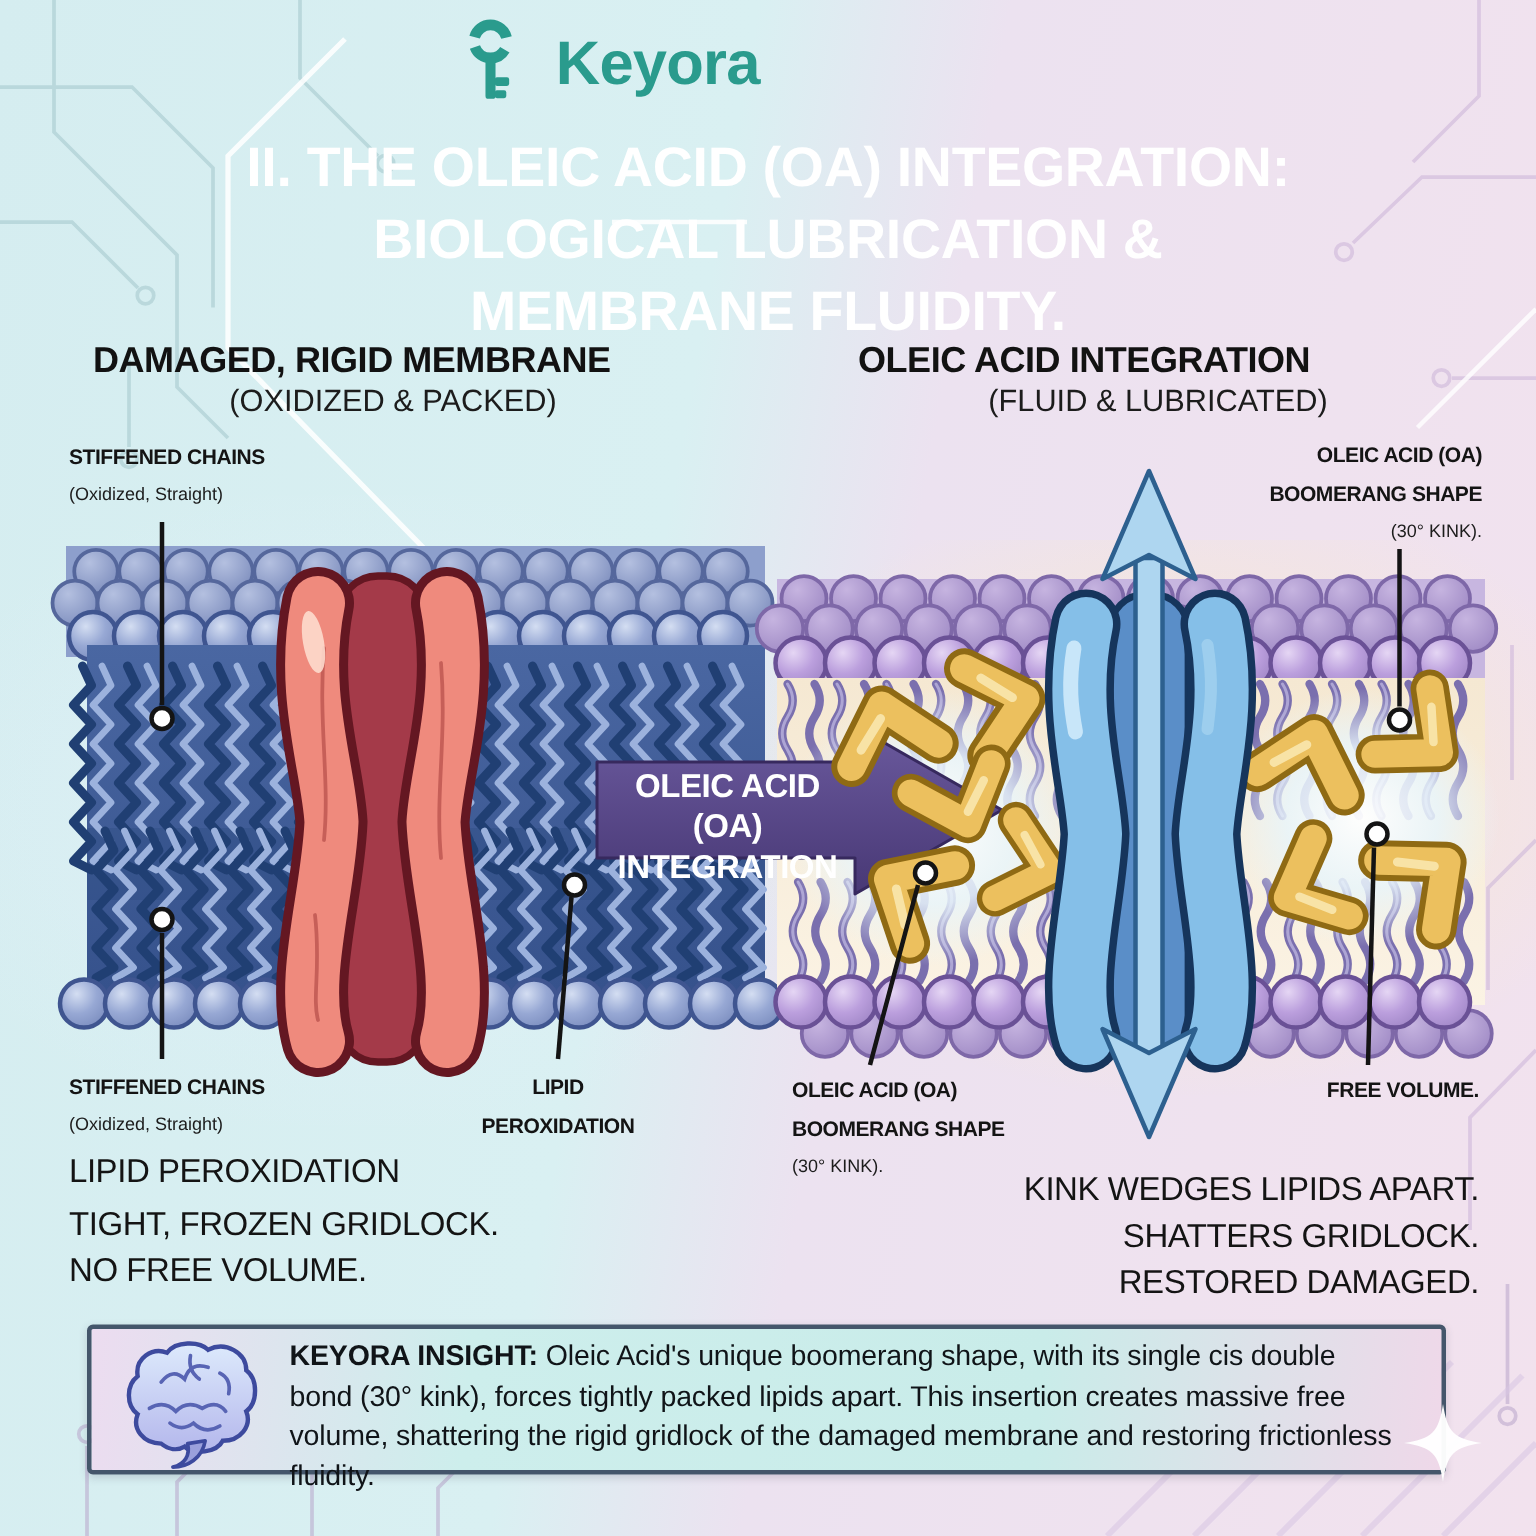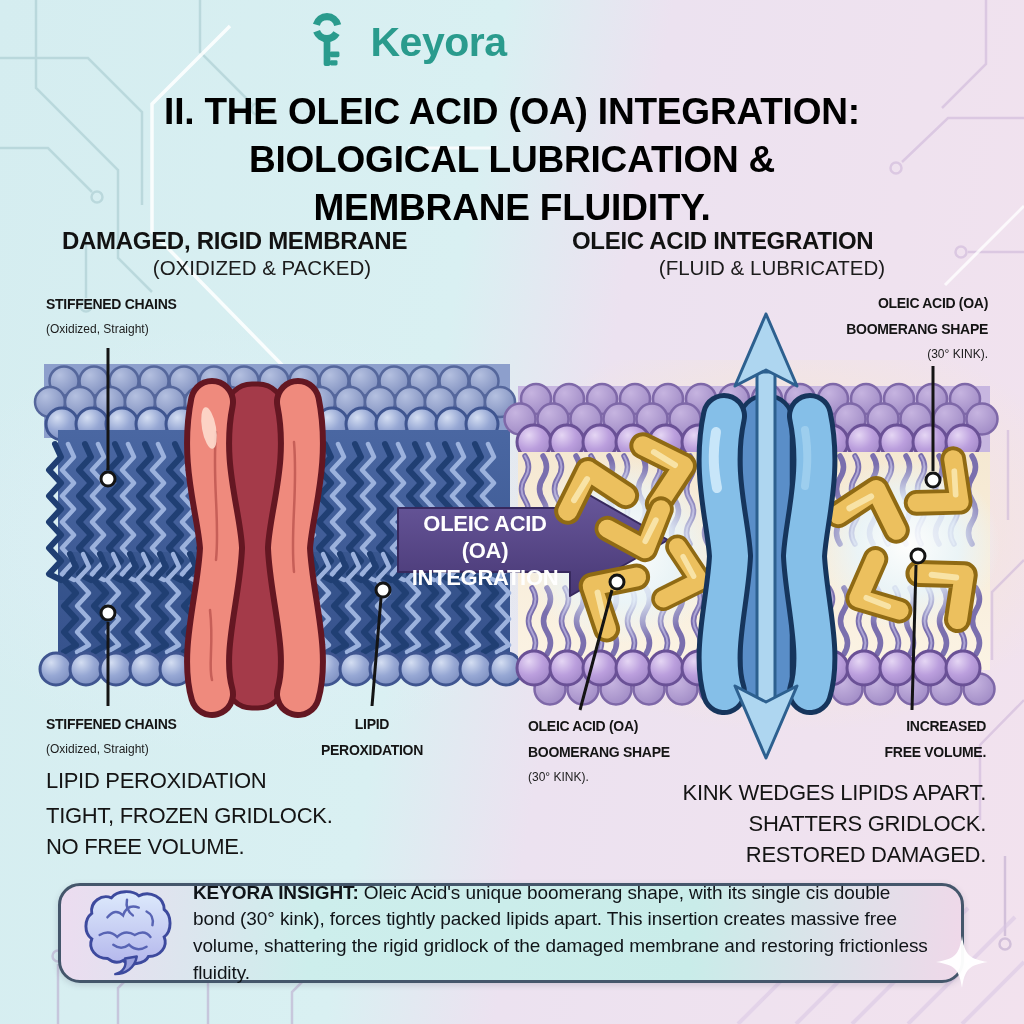--- a/index.html
+++ b/index.html
@@ -9,32 +9,32 @@
       background:linear-gradient(100deg,#d5edf0 0%,#d9f0f2 42%,#ece2f0 56%,#f2e2ee 100%);}
   .glow-warm{position:absolute;left:490px;top:360px;width:540px;height:370px;
       background:radial-gradient(ellipse at 55% 45%, rgba(250,234,202,.95) 0%, rgba(250,234,202,0) 72%);}
   .glow-left{position:absolute;left:0;top:330px;width:540px;height:420px;
       background:radial-gradient(ellipse at 45% 50%, rgba(225,240,248,.8) 0%, rgba(225,240,248,0) 75%);}
   svg.scene{position:absolute;left:0;top:0;}
   .txt{position:absolute;color:#161616;}
   .logo{position:absolute;left:0;top:12px;width:812px;display:flex;align-items:center;justify-content:center;gap:21px;}
   .logo .word{font-size:41px;font-weight:bold;color:#2a9b8d;letter-spacing:-0.5px;}
   .title{position:absolute;left:62px;top:88px;width:900px;text-align:center;
-         color:#000000;font-size:37px;font-weight:bold;line-height:48px;letter-spacing:-0.2px;}
+         color:#ffffff;font-size:37px;font-weight:bold;line-height:48px;letter-spacing:-0.2px;}
   .hdr{font-size:24px;font-weight:bold;text-align:left;letter-spacing:-0.3px;color:#121212;}
   .sub-hdr{font-size:20.5px;text-align:center;color:#1c1c1c;}
   .lbl-b{font-size:14px;font-weight:bold;letter-spacing:-0.3px;line-height:26px;color:#141414;}
   .lbl-r{font-size:12px;line-height:24px;color:#1c1c1c;}
   .stmt{font-size:22px;font-weight:normal;letter-spacing:-0.3px;line-height:31px;color:#141414;}
   .arrow-label{position:absolute;left:400px;top:510px;width:170px;text-align:center;
        color:#ffffff;font-size:22px;font-weight:bold;line-height:27px;letter-spacing:-0.3px;}
   .insight{position:absolute;left:58px;top:883px;width:906px;height:100px;box-sizing:border-box;
-       border:3.5px solid #44566b;border-radius:22px;
+       border:3.5px solid #44566b;border-radius:4px;
        background:linear-gradient(95deg,#ecdcf0 0%,#cdeeec 28%,#c9ece9 70%,#efd8e9 100%);
-       display:flex;align-items:center;padding:6px 26px 6px 14px;box-shadow:0 2px 6px rgba(60,60,90,.18);}
+       display:flex;padding:6px 26px 6px 14px;box-shadow:0 2px 6px rgba(60,60,90,.18);}
   .insight p{margin:0;font-size:19px;line-height:1.4;color:#101418;letter-spacing:-0.1px;}
   .insight b{font-weight:bold;}
   .sparkle{position:absolute;left:930px;top:930px;}
   .ta-r{text-align:right;}
   .ta-c{text-align:center;}
 </style>
 </head>
 <body>
 
 <div class="stage">
@@ -571,21 +571,20 @@
   <div class="txt ta-c" style="left:297px;top:711px;width:150px;">
     <div class="lbl-b">LIPID</div>
     <div class="lbl-b">PEROXIDATION</div>
   </div>
   <div class="txt" style="left:528px;top:713px;">
     <div class="lbl-b">OLEIC ACID (OA)</div>
     <div class="lbl-b">BOOMERANG SHAPE</div>
     <div class="lbl-r">(30° KINK).</div>
   </div>
   <div class="txt ta-r" style="left:792px;top:713px;width:194px;">
-    <div class="lbl-b">INCREASED</div>
     <div class="lbl-b">FREE VOLUME.</div>
   </div>
 
   <div class="txt stmt" style="left:46px;top:765px;">LIPID PEROXIDATION</div>
   <div class="txt" style="left:46px;top:800px;">
     <div class="stmt">TIGHT, FROZEN GRIDLOCK.</div>
     <div class="stmt">NO FREE VOLUME.</div>
   </div>
   <div class="txt ta-r" style="left:620px;top:777px;width:366px;">
     <div class="stmt">KINK WEDGES LIPIDS APART.</div>

